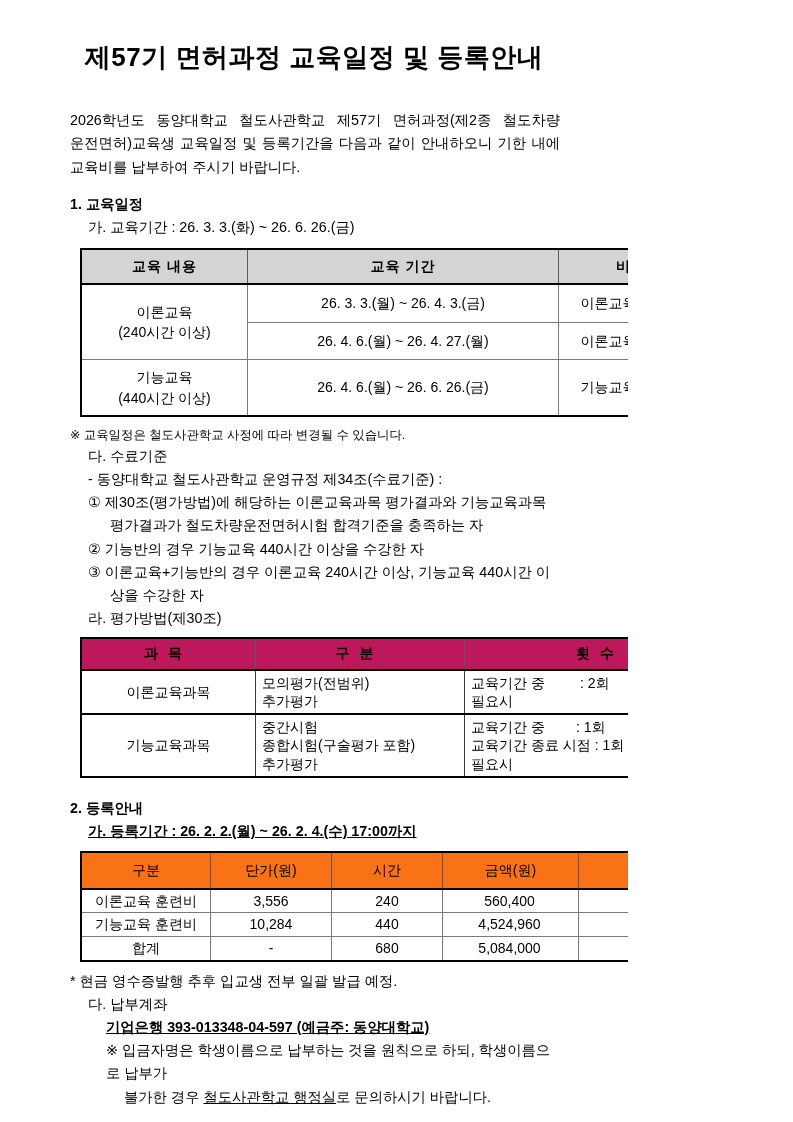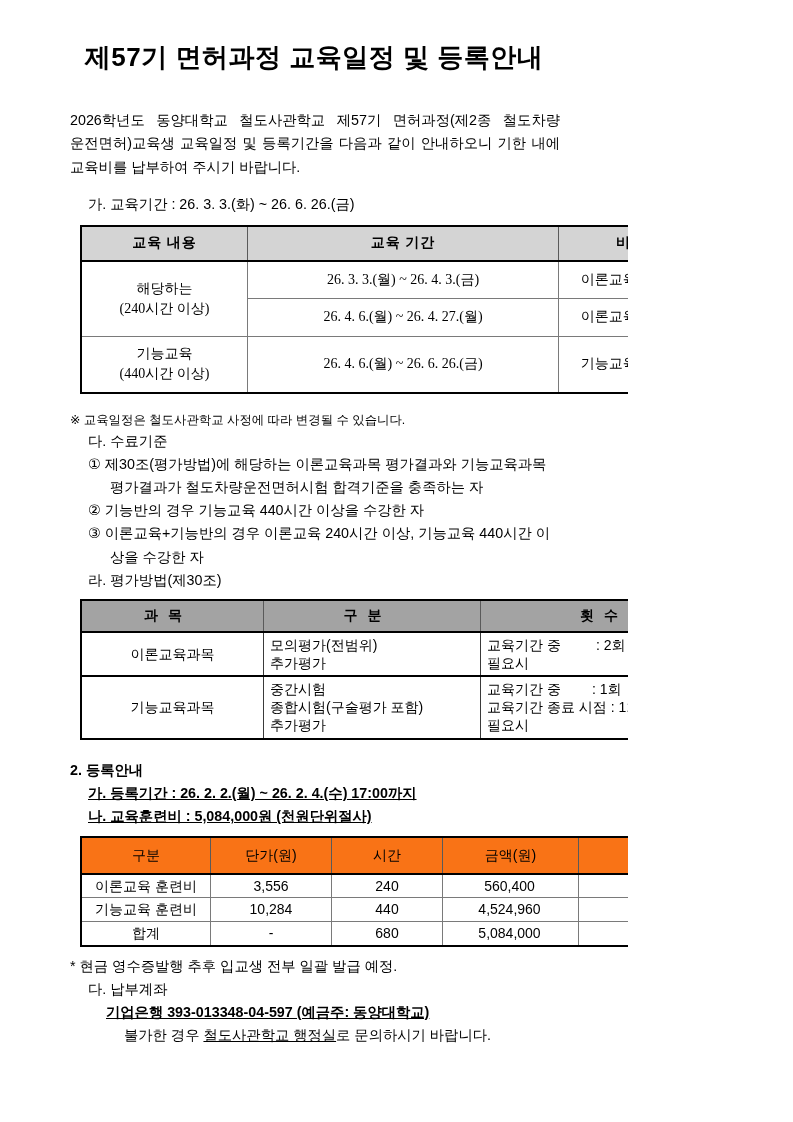--- a/index.html
+++ b/index.html
@@ -71,26 +71,25 @@
     text-indent: -22px;
   }
 
   
   table {
     border-collapse: collapse;
     font-size: 14px;
   }
   .tbl-schedule {
     width: 625px;
-    margin: 9px 0 16px 10px;
+    margin: 9px 0 8px 10px;
     border-top: 2.5px solid #000;
     border-bottom: 2.5px solid #000;
     border-left: 2.5px solid #000;
     border-right: 2.5px solid #000;
-    font-family: Liberation Serif, serif;
   }
   .tbl-schedule th {
     background: #d4d4d4;
     font-weight: bold;
     border-bottom: 2.5px solid #000;
     border-right: 1px solid #5a5a5a;
     padding: 5px 0;
     text-align: center;
     letter-spacing: 1px;
   }
@@ -108,25 +107,25 @@
 
   .tbl-eval {
     width: 658px;
     margin: 7px 0 0 10px;
     border-top: 2.5px solid #000;
     border-bottom: 2.5px solid #000;
     border-left: 2.5px solid #000;
     border-right: 2.5px solid #000;
   }
   .tbl-eval th {
-    background: #a3a3a3;
+    background: #be185d;
     font-weight: bold;
     border-bottom: 2.5px solid #000;
     border-right: 1px solid #5a5a5a;
-    padding: 3px 16px 4px 0;
+    padding: 3px 8px 4px 0;
     text-align: center;
     letter-spacing: 3px;
   }
   .tbl-eval th:last-child { border-right: none; margin-left: 44px; }
   .tbl-eval td {
     border-right: 1px solid #3a3a3a;
     border-bottom: 2px solid #000;
     padding: 3px 6px;
     vertical-align: middle;
     line-height: 1.30;
@@ -171,34 +170,35 @@
 <body>
 
 <div class="page">
 
   <h1 class="doc-title">제57기 면허과정 교육일정 및 등록안내</h1>
 
   <div class="body-wrap">
 
     <p class="intro">2026학년도 동양대학교 철도사관학교 제57기 면허과정(제2종 철도차량 운전면허)교육생 교육일정 및 등록기간을 다음과 같이 안내하오니 기한 내에 교육비를 납부하여 주시기 바랍니다.</p>
 
+    <div class="sec-head">1. 교육일정</div>
     <div class="lvl1">가. 교육기간 : 26. 3. 3.(화) ~ 26. 6. 26.(금)</div>
 
     <table class="tbl-schedule">
       <thead>
         <tr>
           <th style="width:165px">교육 내용</th>
           <th style="width:310px">교육 기간</th>
           <th>비고</th>
         </tr>
       </thead>
       <tbody>
         <tr>
           <td rowspan="2" class="twoline">
-            <div>해당하는</div>
+            <div>이론교육</div>
             <div>(240시간 이상)</div>
           </td>
           <td>26. 3. 3.(월) ~ 26. 4. 3.(금)</td>
           <td>이론교육(8시간)</td>
         </tr>
         <tr>
           <td>26. 4. 6.(월) ~ 26. 4. 27.(월)</td>
           <td>이론교육(3시간)</td>
         </tr>
         <tr>
@@ -207,20 +207,21 @@
             <div>(440시간 이상)</div>
           </td>
           <td>26. 4. 6.(월) ~ 26. 6. 26.(금)</td>
           <td>기능교육(8시간)</td>
         </tr>
       </tbody>
     </table>
 
     <div class="note-star">※ 교육일정은 철도사관학교 사정에 따라 변경될 수 있습니다.</div>
     <div class="lvl1">다. 수료기준</div>
+    <div class="lvl1">- 동양대학교 철도사관학교 운영규정 제34조(수료기준) :</div>
     <div class="lvl2 hang2">① 제30조(평가방법)에 해당하는 이론교육과목 평가결과와 기능교육과목 평가결과가 철도차량운전면허시험 합격기준을 충족하는 자</div>
     <div class="lvl2 hang2">② 기능반의 경우 기능교육 440시간 이상을 수강한 자</div>
     <div class="lvl2 hang2">③ 이론교육+기능반의 경우 이론교육 240시간 이상, 기능교육 440시간 이상을 수강한 자</div>
     <div class="lvl1">라. 평가방법(제30조)</div>
 
     <table class="tbl-eval">
       <thead>
         <tr>
           <th style="width:165px">과 목</th>
           <th style="width:200px">구 분</th>
@@ -244,21 +245,20 @@
 교육기간 종료 시점 : 1회
 필요시</td>
         </tr>
       </tbody>
     </table>
 
     <div class="gap-sec"></div>
 
     <div class="sec-head">2. 등록안내</div>
     <div class="lvl1 b u">가. 등록기간 : 26. 2. 2.(월) ~ 26. 2. 4.(수) 17:00까지</div>
-    <div class="lvl1 b u">나. 교육훈련비 : 5,084,000원 (천원단위절사)</div>
 
     <table class="tbl-fee">
       <thead>
         <tr>
           <th style="width:128px">구분</th>
           <th style="width:120px">단가(원)</th>
           <th style="width:110px">시간</th>
           <th style="width:135px">금액(원)</th>
           <th>비고</th>
         </tr>
@@ -284,16 +284,17 @@
           <td>680</td>
           <td class="num-right">5,084,000</td>
           <td class="blank"></td>
         </tr>
       </tbody>
     </table>
 
     <div class="after-tbl">* 현금 영수증발행 추후 입교생 전부 일괄 발급 예정.</div>
     <div class="lvl1">다. 납부계좌</div>
     <div class="lvl3 b u">기업은행 393-013348-04-597 (예금주: 동양대학교)</div>
+    <div class="lvl3">※ 입금자명은 학생이름으로 납부하는 것을 원칙으로 하되, 학생이름으로 납부가</div>
     <div class="lvl4"><span>불가한 경우 </span><span class="u">철도사관학교 행정실</span><span>로 문의하시기 바랍니다.</span></div>
 
   </div>
 </div>
 
 </body></html>

